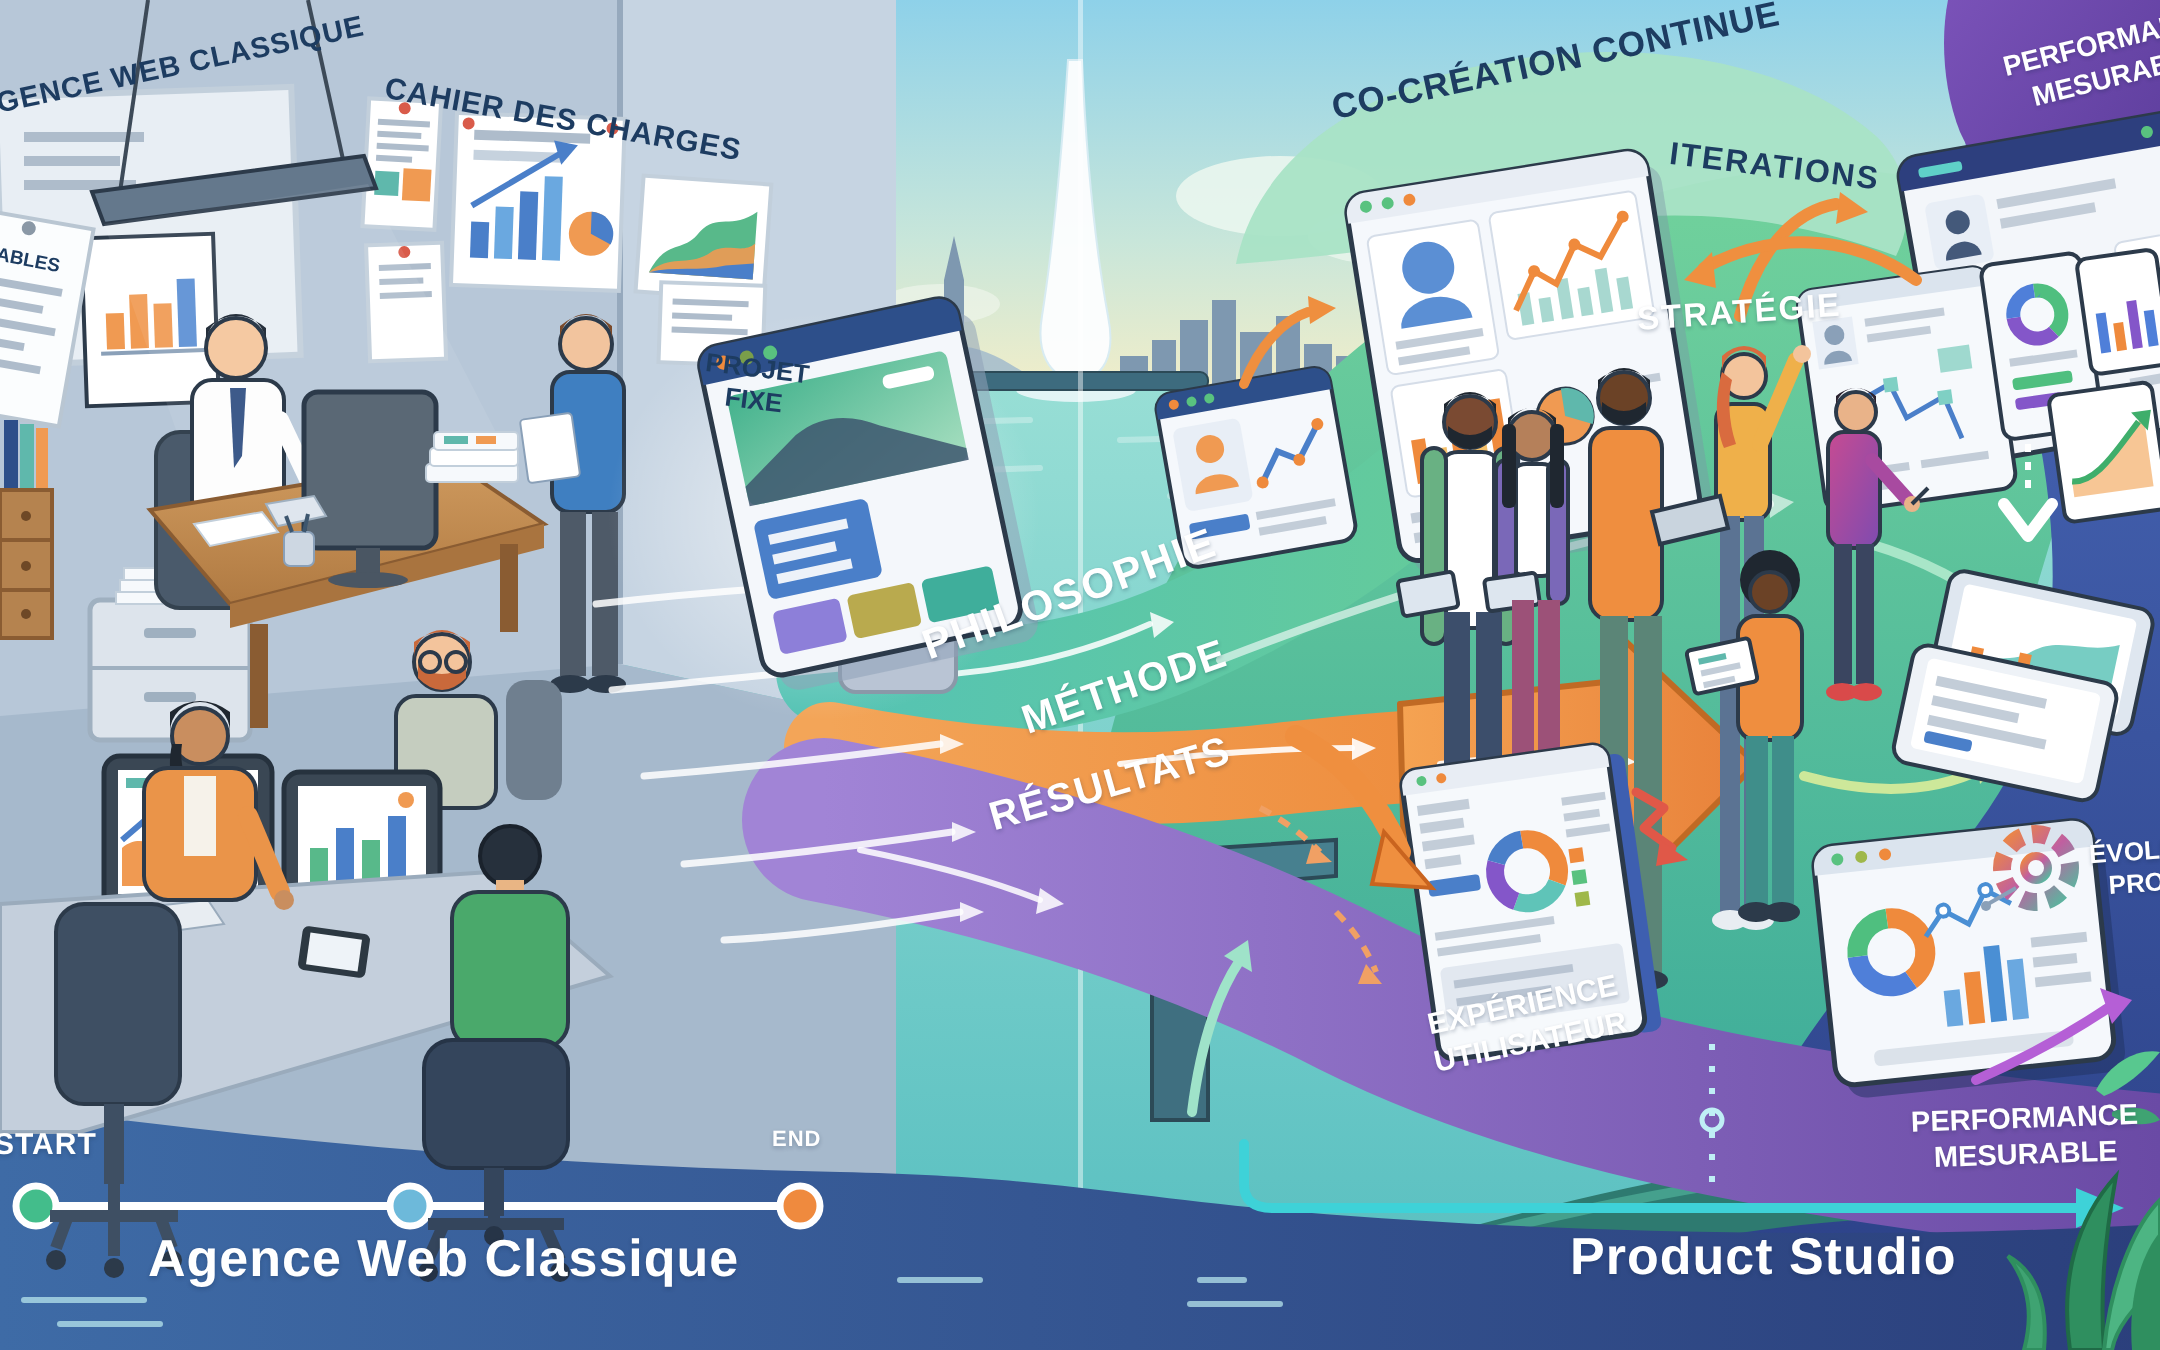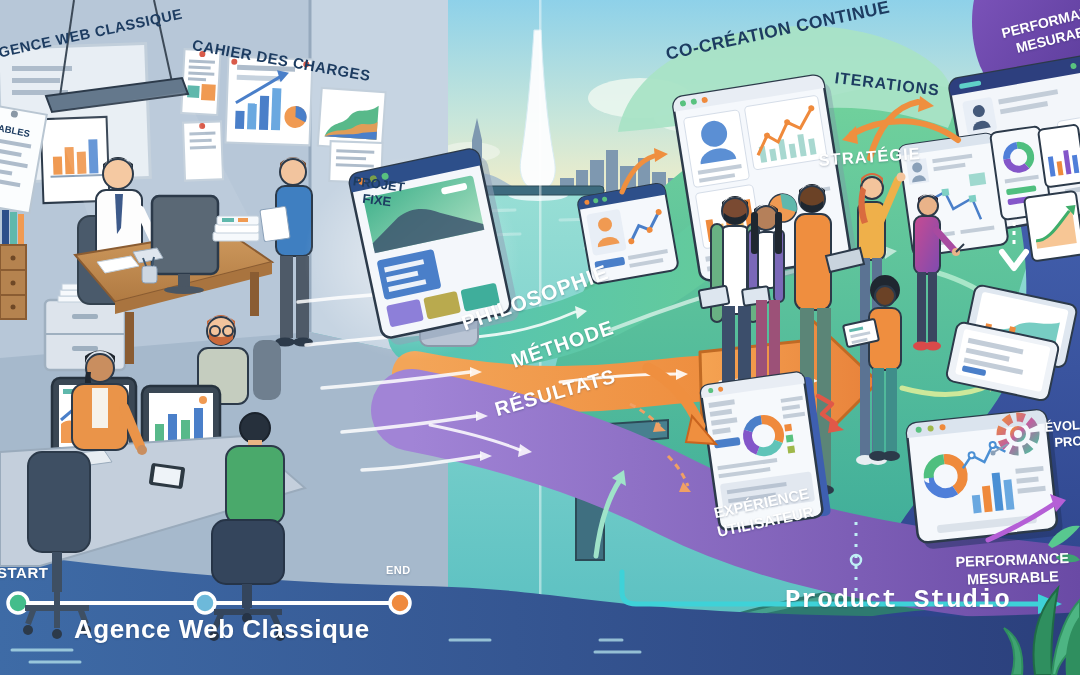--- a/index.html
+++ b/index.html
@@ -789,14 +789,14 @@
 <div class="lbl navy" style="left:836px;top:68px;font-size:16px;letter-spacing:1px;transform:rotate(7deg);">ITERATIONS</div>
 <div class="lbl white" style="left:818px;top:150px;font-size:16.5px;letter-spacing:1px;transform:rotate(-4deg);">STRATÉGIE</div>
 <div class="lbl white wrap" style="left:990px;top:28px;width:130px;font-size:14px;transform:rotate(-14deg);">PERFORMANCE MESURABLE</div>
 <div class="lbl white wrap" style="left:696px;top:508px;width:130px;font-size:15px;transform:rotate(-12deg);">EXPÉRIENCE UTILISATEUR</div>
 <div class="lbl white wrap" style="left:1040px;top:420px;width:84px;font-size:13px;transform:rotate(-4deg);">ÉVOLUTION PRODUIT</div>
 <div class="lbl white wrap" style="left:952px;top:553px;width:120px;font-size:14.5px;transform:rotate(-2deg);">PERFORMANCE MESURABLE</div>
 
 <div class="lbl white" style="left:-3px;top:564px;font-size:15px;letter-spacing:.5px;">START</div>
 <div class="lbl white" style="left:386px;top:564px;font-size:11px;letter-spacing:.5px;">END</div>
 <div class="lbl white cap" style="left:74px;top:613px;">Agence Web Classique</div>
-<div class="lbl white cap" style="left:785px;top:584px;font-family:Liberation Mono, monospace;">Product Studio</div>
+<div class="lbl white cap" style="left:785px;top:612px;">Product Studio</div>
 </div>
 
 </body></html>

